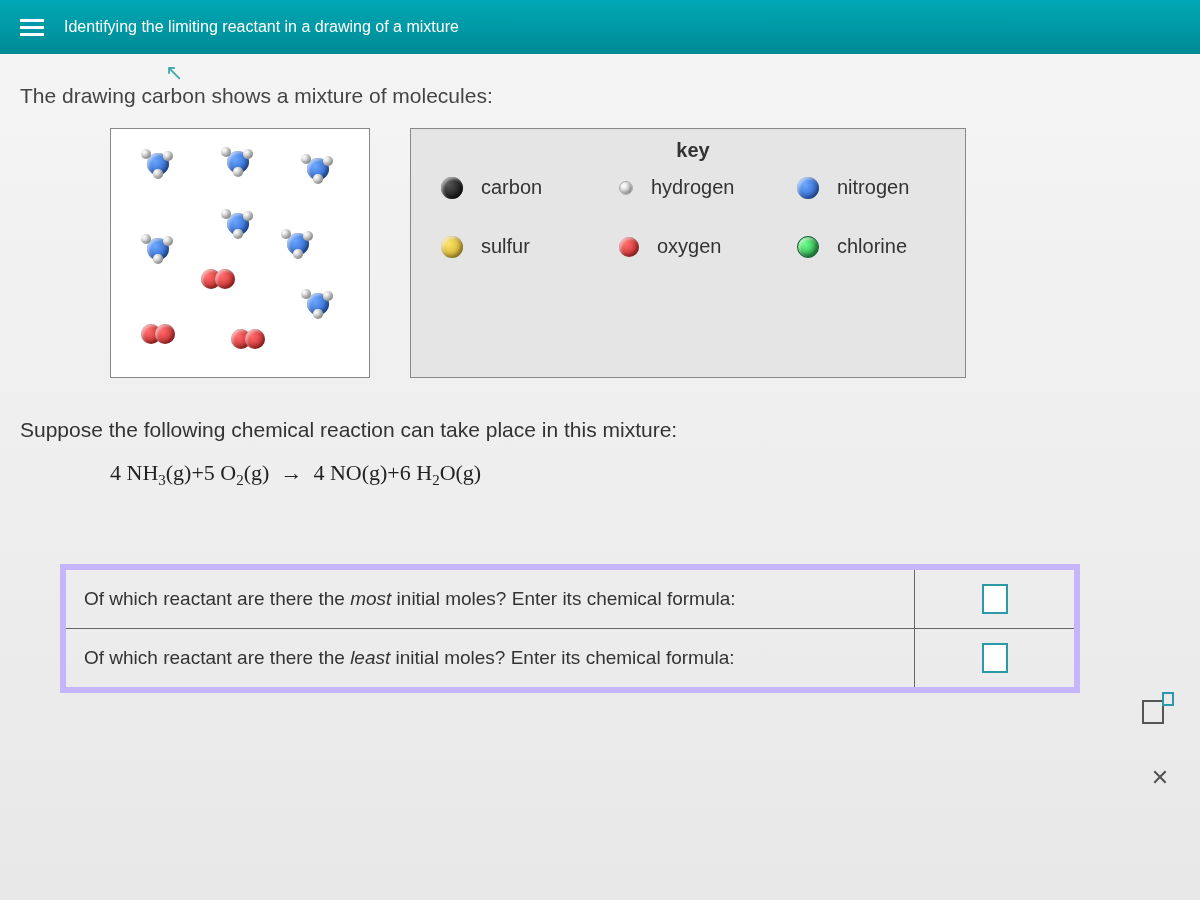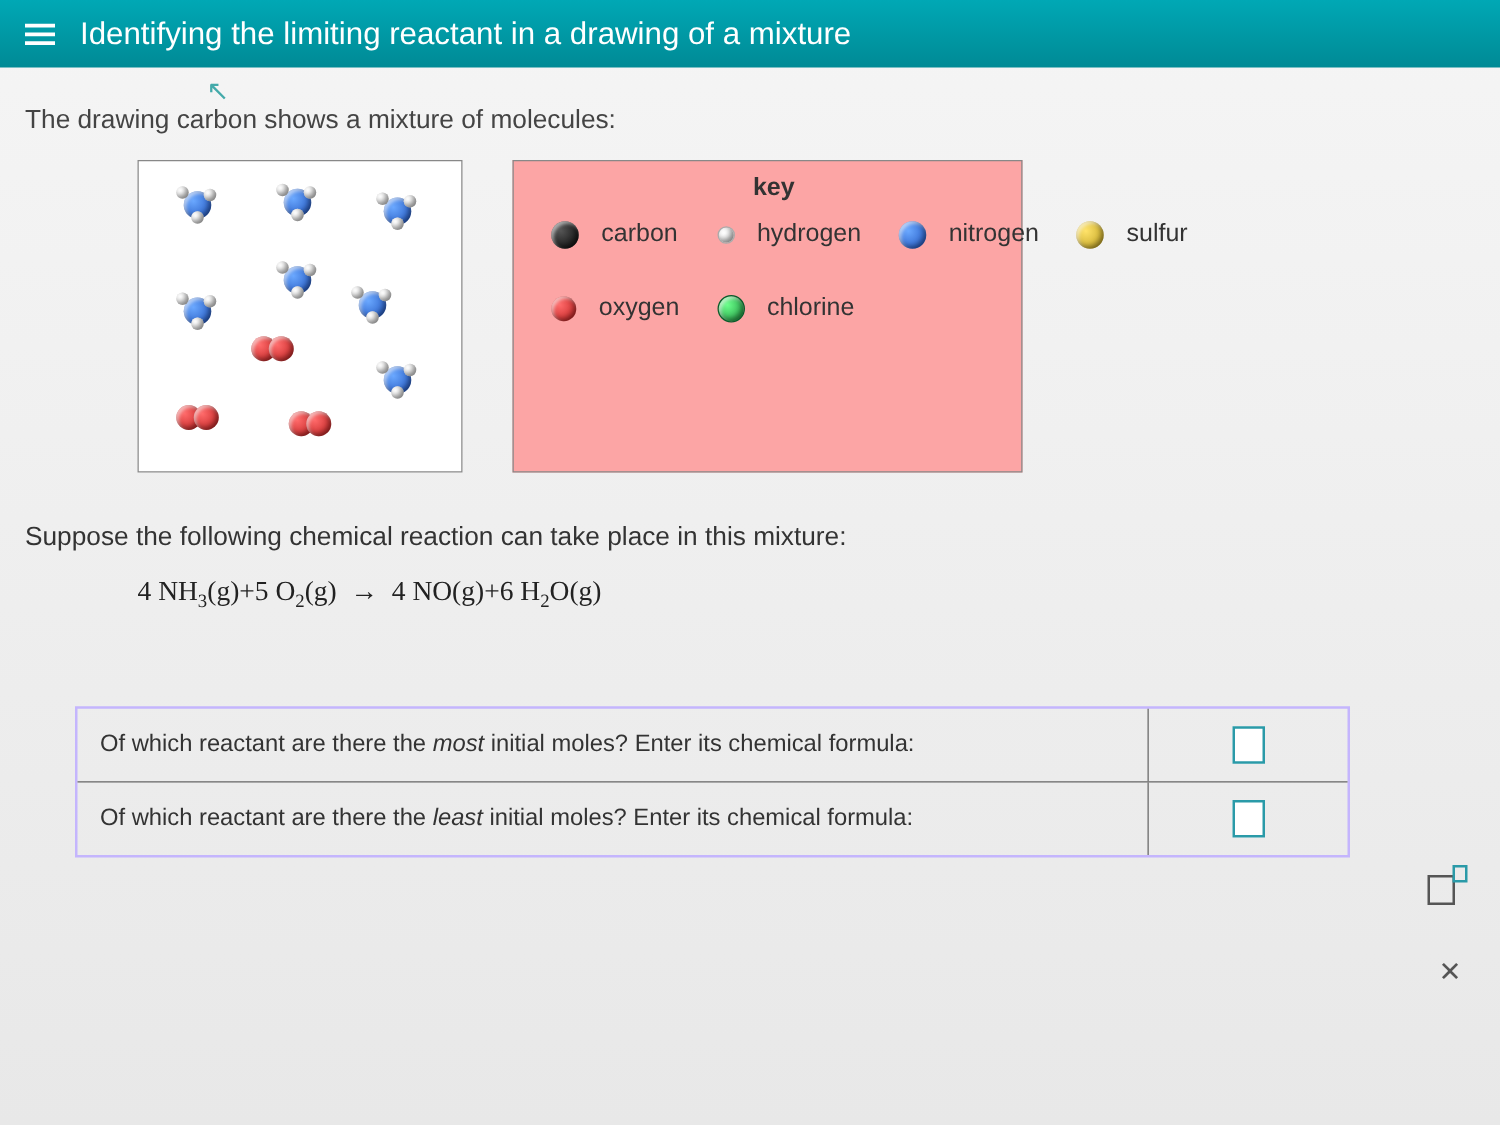--- a/index.html
+++ b/index.html
@@ -26,21 +26,21 @@
     gap: 4px;
     cursor: pointer;
   }
   .hamburger span {
     display: block;
     width: 24px;
     height: 3px;
     background: #fff;
   }
   .header-title {
-    font-size: 25px;
+    font-size: 16px;
     font-weight: 400;
   }
   .content {
     padding: 30px 20px 20px 20px;
     position: relative;
   }
   .intro {
     font-size: 21px;
     color: #444;
     margin-bottom: 20px;
@@ -85,33 +85,33 @@
   .nh3 .a-n { position:absolute; left:6px; top:4px; }
   .nh3 .h1 { position:absolute; left:0px; top:0px; }
   .nh3 .h2 { position:absolute; left:22px; top:2px; }
   .nh3 .h3 { position:absolute; left:12px; top:20px; }
   .o2 { width: 36px; height: 22px; }
   .o2 .o1 { position:absolute; left:0; top:0;}
   .o2 .o2b { position:absolute; left:14px; top:0;}
 
   .key-box {
     border: 1px solid #888;
-    background: #fca5a5;
+    background: #e5e5e5;
     padding: 10px 20px 20px 30px;
-    width: 408px;
+    width: 556px;
   }
   .key-title {
     text-align: center;
     font-weight: bold;
     font-size: 20px;
     margin-bottom: 14px;
   }
   .key-grid {
     display: grid;
-    grid-template-columns: 1fr 1fr 1fr 1fr;
+    grid-template-columns: 1fr 1fr 1fr;
     row-gap: 36px;
     column-gap: 30px;
   }
   .key-item {
     display: flex;
     align-items: center;
     gap: 18px;
     font-size: 20px;
     color: #333;
   }
@@ -122,21 +122,21 @@
   }
   .equation {
     font-size: 22px;
     font-family: "Times New Roman", serif;
     margin-left: 90px;
     margin-bottom: 75px;
     color: #222;
   }
   .equation sub { font-size: 15px; }
   .qa-table {
-    border: 2px solid #c4b5fd;
+    border: 6px solid #c4b5fd;
     width: 1020px;
     margin-left: 40px;
   }
   .qa-row {
     display: flex;
     align-items: center;
     border-bottom: 1px solid #666;
     min-height: 58px;
   }
   .qa-row:last-child { border-bottom: none; }

